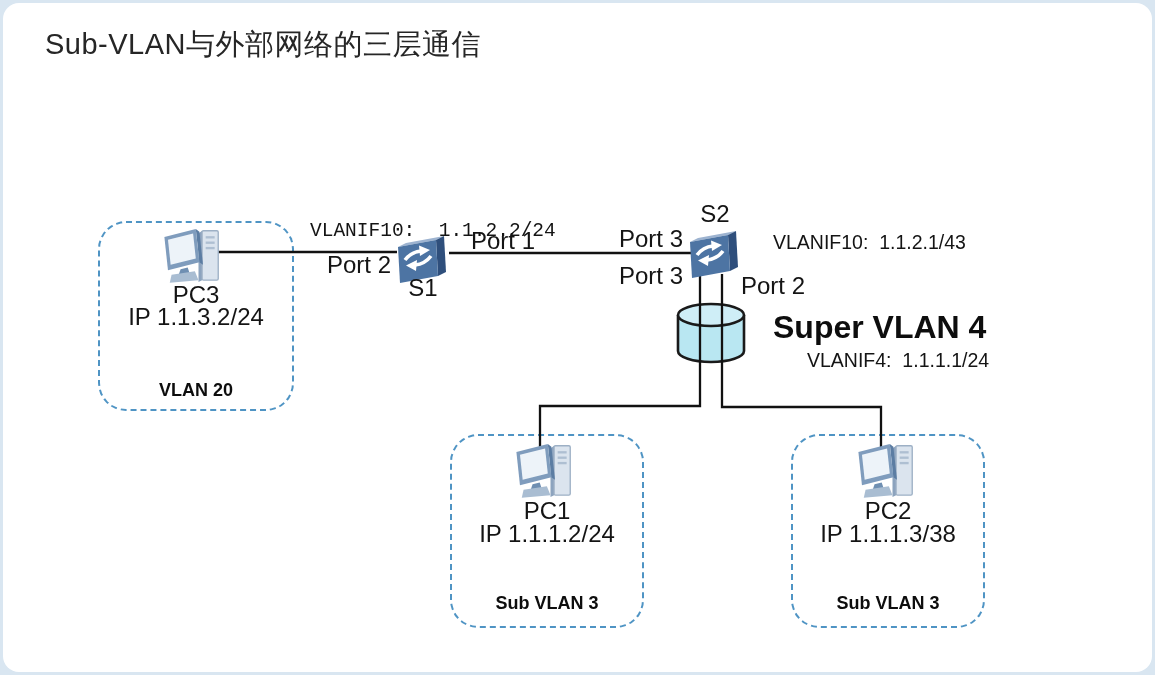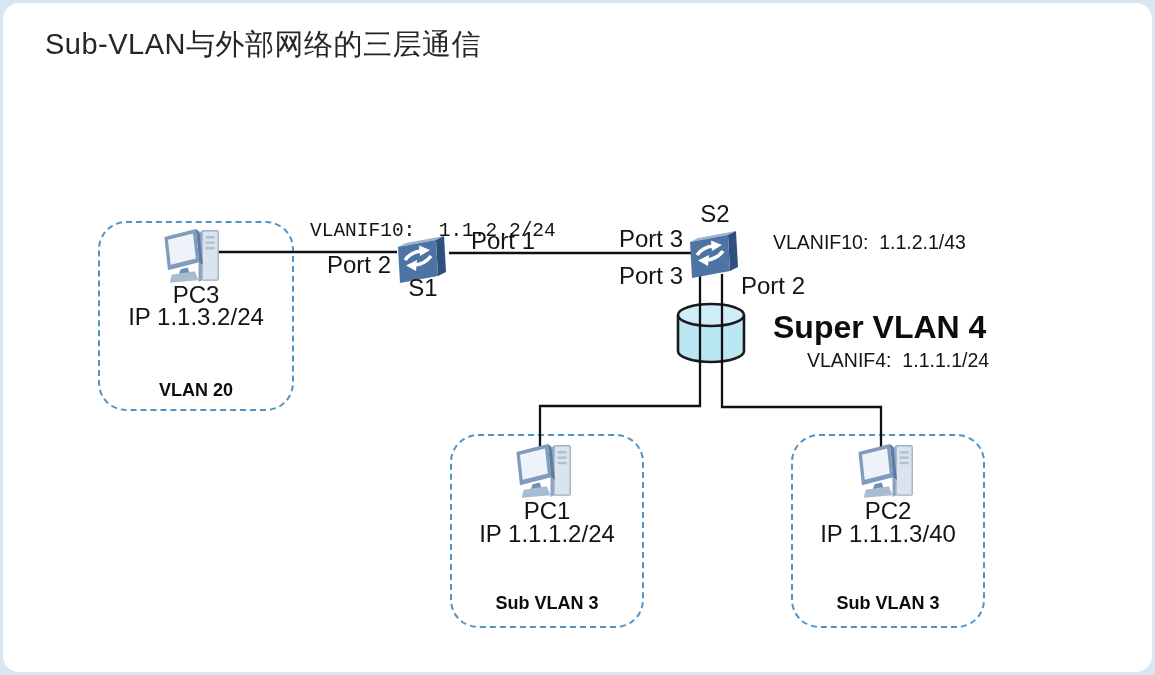--- a/index.html
+++ b/index.html
@@ -135,16 +135,16 @@
 
   <div class="lbl lbl-center" style="left:95px;top:281px;width:196px;">PC3</div>
   <div class="lbl lbl-center" style="left:95px;top:303px;width:196px;">IP 1.1.3.2/24</div>
   <div class="lbl lbl-center vlan-name" style="left:95px;top:376px;width:196px;">VLAN 20</div>
 
   <div class="lbl lbl-center" style="left:447px;top:497px;width:194px;">PC1</div>
   <div class="lbl lbl-center" style="left:447px;top:520px;width:194px;">IP 1.1.1.2/24</div>
   <div class="lbl lbl-center vlan-name" style="left:447px;top:589px;width:194px;">Sub VLAN 3</div>
 
   <div class="lbl lbl-center" style="left:788px;top:497px;width:194px;">PC2</div>
-  <div class="lbl lbl-center" style="left:788px;top:520px;width:194px;">IP 1.1.1.3/40</div>
+  <div class="lbl lbl-center" style="left:788px;top:520px;width:194px;">IP 1.1.1.3/38</div>
   <div class="lbl lbl-center vlan-name" style="left:788px;top:589px;width:194px;">Sub VLAN 3</div>
 
 </div>
 
 </body></html>

